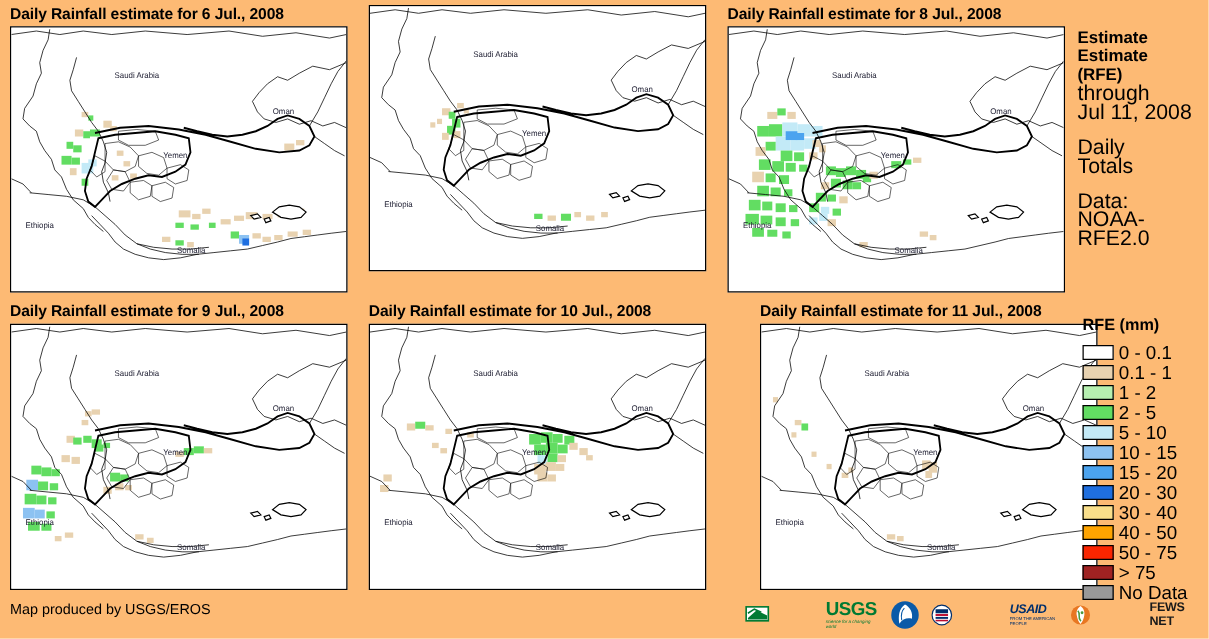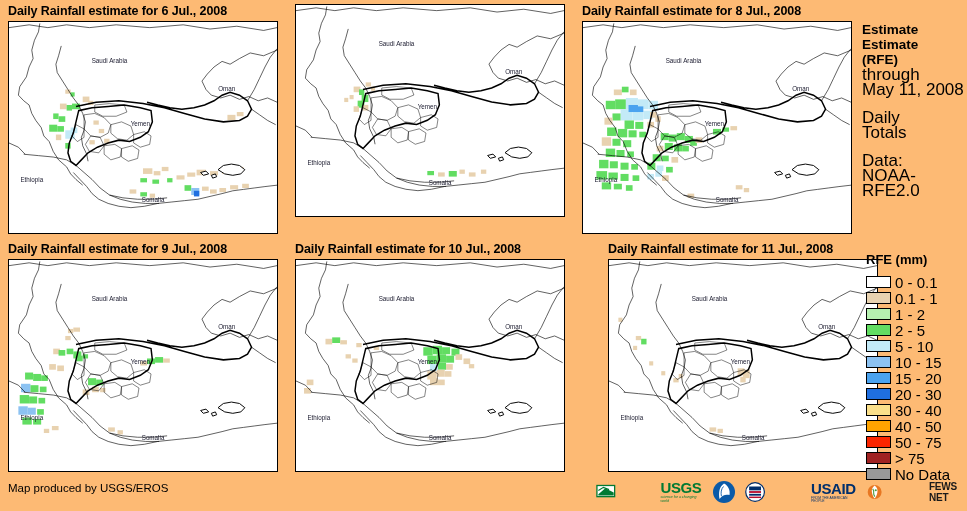--- a/index.html
+++ b/index.html
@@ -602,21 +602,21 @@
           </g>
         </svg>
       </div>
     </div>
 
   <div id="rightcol">
     <div class="rc-title">Estimate</div>
     <div class="rc-title">Estimate</div>
     <div class="rc-title">(RFE)</div>
     <div class="rc-sub">through</div>
-    <div class="rc-sub">May 11, 2008</div>
+    <div class="rc-sub">Jul 11, 2008</div>
     <div class="rc-gap"></div>
     <div class="rc-sub">Daily</div>
     <div class="rc-sub">Totals</div>
     <div class="rc-gap"></div>
     <div class="rc-sub">Data:</div>
     <div class="rc-sub">NOAA-</div>
     <div class="rc-sub">RFE2.0</div>
   </div>
 
   <div id="legend">
@@ -703,21 +703,21 @@
 
     <div class="logo">
       <svg width="22" height="22" viewBox="0 0 22 22">
         <circle cx="11" cy="11" r="10.2" fill="#ffffff" stroke="#002f6c" stroke-width="1.3"></circle>
         <rect x="4.5" y="5" width="13" height="4.2" fill="#002f6c"></rect>
         <rect x="4.5" y="10" width="13" height="2" fill="#ba0c2f"></rect>
         <rect x="4.5" y="13" width="13" height="2" fill="#002f6c"></rect>
         <rect x="4.5" y="16" width="13" height="1.6" fill="#ba0c2f"></rect>
       </svg>
       <div style="display:flex;flex-direction:column;line-height:1;margin-left:2px;">
-        <span class="logo-txt" style="font-size:15px;color:#002f6c;letter-spacing:-0.4px;">USAID</span>
+        <span class="logo-txt" style="font-size:10px;color:#002f6c;letter-spacing:-0.4px;font-style:italic;">USAID</span>
         <span style="font-size:3.4px;color:#002f6c;margin-top:1px;">FROM THE AMERICAN PEOPLE</span>
       </div>
     </div>
 
     <div class="logo">
       <svg width="22" height="22" viewBox="0 0 22 22">
         <circle cx="11" cy="11" r="10" fill="#e87722"></circle>
         <path d="M11 1.6 C7.5 4 6.5 8 7 11 C7.6 15 9 18.5 11 20.4 C13 18.5 14.4 15 15 11 C15.5 8 14.5 4 11 1.6 Z" fill="#ffffff"></path>
         <path d="M8.2 6.5 C9.5 8 10 10 9.6 12 C9.3 14 10 16 11.4 17.6" stroke="#4a9a3f" stroke-width="1.6" fill="none"></path>
         <circle cx="12.6" cy="8.6" r="1.5" fill="#4a9a3f"></circle>

